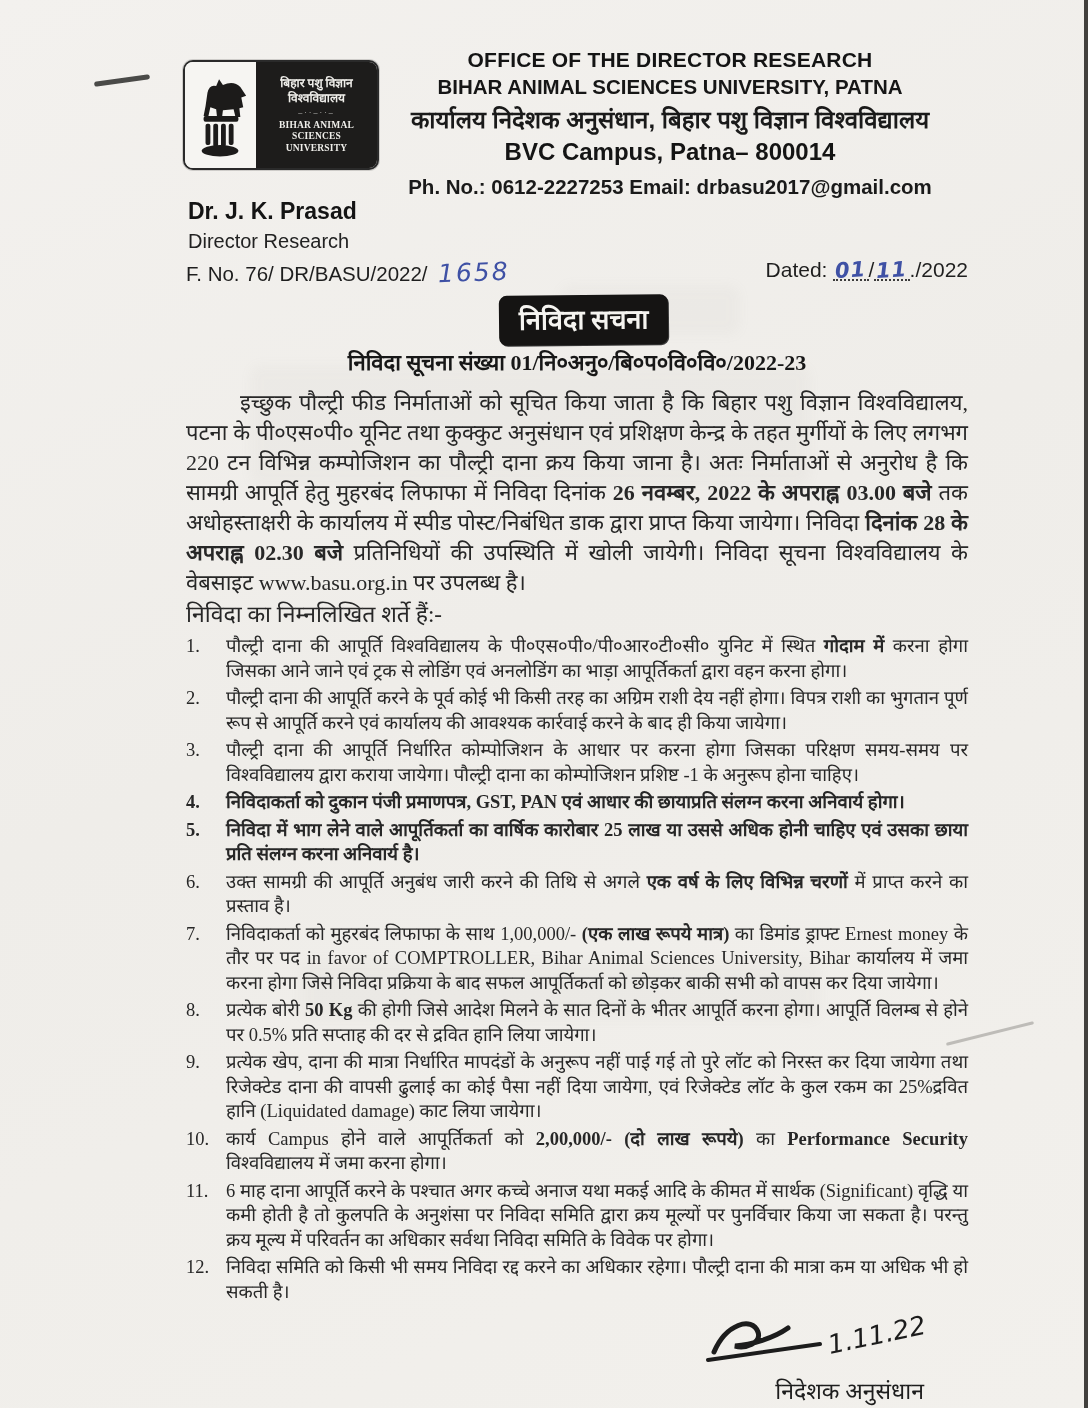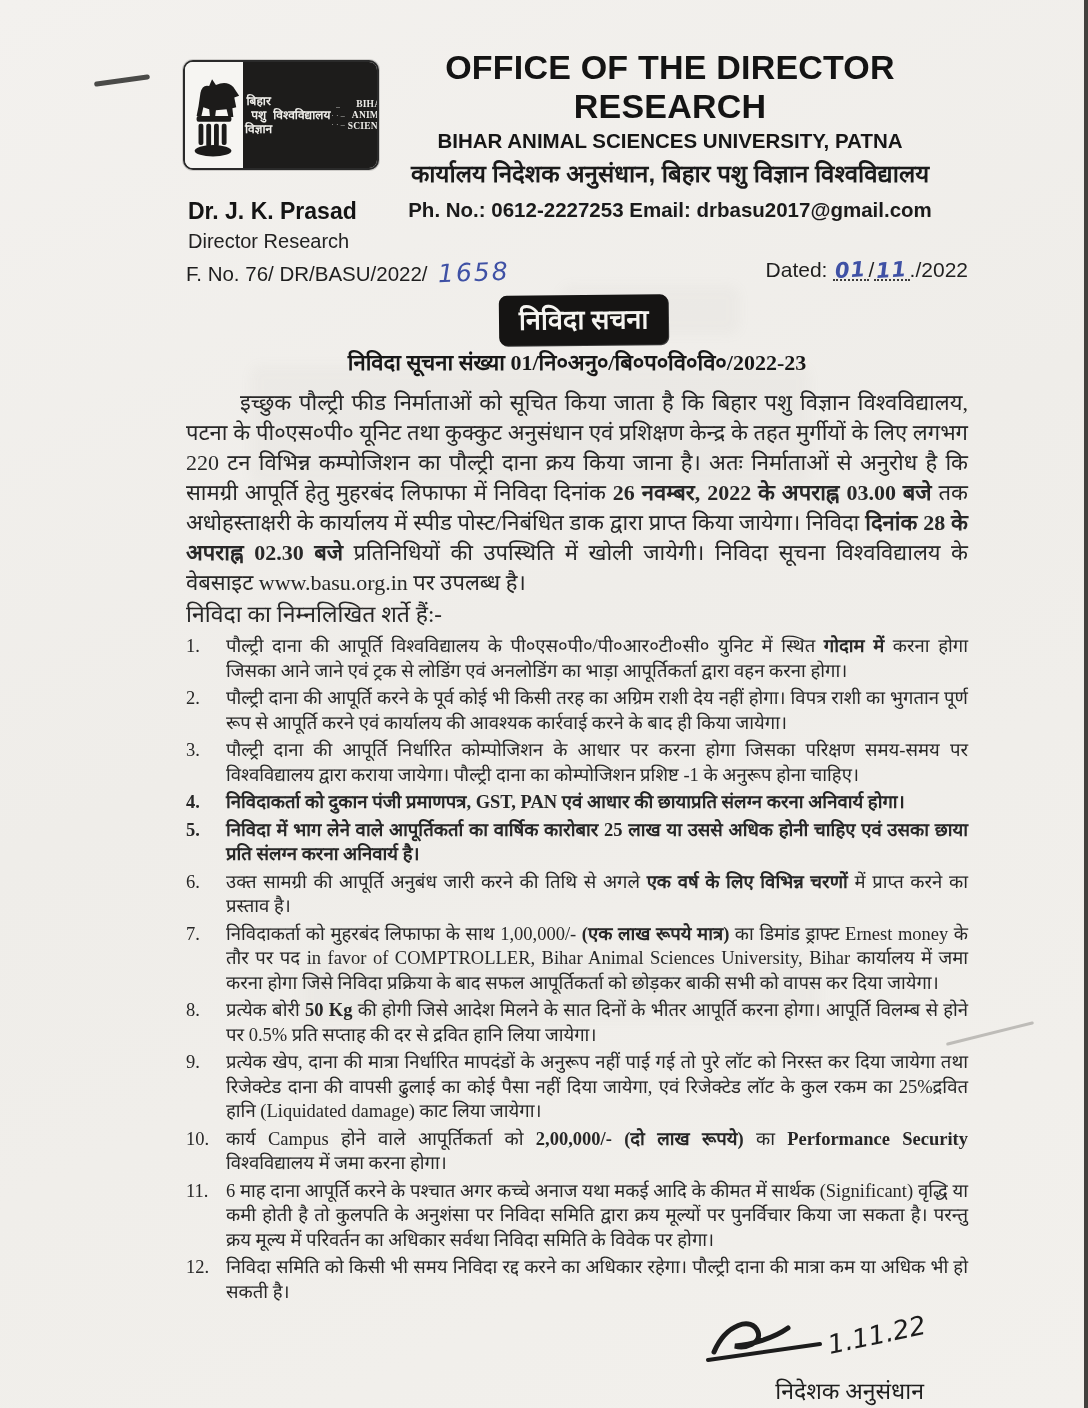--- a/index.html
+++ b/index.html
@@ -21,27 +21,27 @@
   .bleed3{left:300px;top:960px;width:520px;height:60px}
   .pencil-scribble{position:absolute;left:945px;top:1032px;width:90px;height:3px;background:#8c8a86;opacity:.5;transform:rotate(-14deg);border-radius:2px}
 
   
   .logo{
     position:absolute;left:183px;top:60px;width:192px;height:106px;
     border:2px solid #2a2a2a;border-radius:10px;background:#fbfaf8;
     display:flex;overflow:hidden;box-shadow:0 0 0 1px rgba(0,0,0,.15);
   }
   .logo-left{width:37%;background:#f6f5f2;display:flex;align-items:center;justify-content:center}
-  .logo-right{flex:1;background:#1d1c1b;color:#efeeea;display:flex;flex-direction:row;align-items:center;justify-content:center;text-align:center;padding:4px 2px;gap:1px}
+  .logo-right{flex:1;background:#1d1c1b;color:#efeeea;display:flex;flex-direction:column;align-items:center;justify-content:center;text-align:center;padding:4px 2px;gap:1px}
   .logo-hindi{font-size:12px;line-height:14px;font-weight:bold}
   .logo-div{font-size:8px;letter-spacing:2px;opacity:.8;margin:2px 0}
   .logo-eng{font-size:9.5px;line-height:11px;font-weight:bold;letter-spacing:.2px}
 
   .head-text{position:absolute;left:380px;top:48px;width:580px;text-align:center}
-  .ht1{font-size:34px;font-weight:bold;letter-spacing:.2px;color:#141414}
+  .ht1{font-size:21px;font-weight:bold;letter-spacing:.2px;color:#141414}
   .ht2{font-size:20.5px;font-weight:bold;margin-top:3px;color:#161616}
   .ht3{font-size:24px;font-weight:bold;margin-top:3px;color:#1a1a1a}
   .ht4{font-size:24px;font-weight:bold;margin-top:3px;color:#141414}
   .ht5{font-size:20.5px;font-weight:bold;margin-top:9px;color:#1a1a1a}
 
   .author{position:absolute;left:188px;top:198px}
   .author-name{font-size:23px;font-weight:bold;color:#141414}
   .author-desig{font-size:20px;margin-top:5px;color:#222}
 
   .refrow{position:absolute;left:186px;top:258px;width:782px;display:flex;justify-content:space-between;align-items:flex-start}
@@ -101,20 +101,21 @@
     <div class="logo-div">–··–··–</div>
     <div class="logo-eng">BIHAR ANIMAL SCIENCES</div>
     <div class="logo-eng">UNIVERSITY</div>
   </div>
 </div>
 
 <div class="head-text sans">
   <div class="ht1">OFFICE OF THE DIRECTOR RESEARCH</div>
   <div class="ht2">BIHAR ANIMAL SCIENCES UNIVERSITY, PATNA</div>
   <div class="ht3">कार्यालय निदेशक अनुसंधान, बिहार पशु विज्ञान विश्वविद्यालय</div>
+  <div class="ht4">BVC Campus, Patna– 800014</div>
   <div class="ht5">Ph. No.: 0612-2227253 Email: drbasu2017@gmail.com</div>
 </div>
 
 <div class="author sans">
   <div class="author-name">Dr. J. K. Prasad</div>
   <div class="author-desig">Director Research</div>
 </div>
 
 <div class="refrow sans">
   <div>

